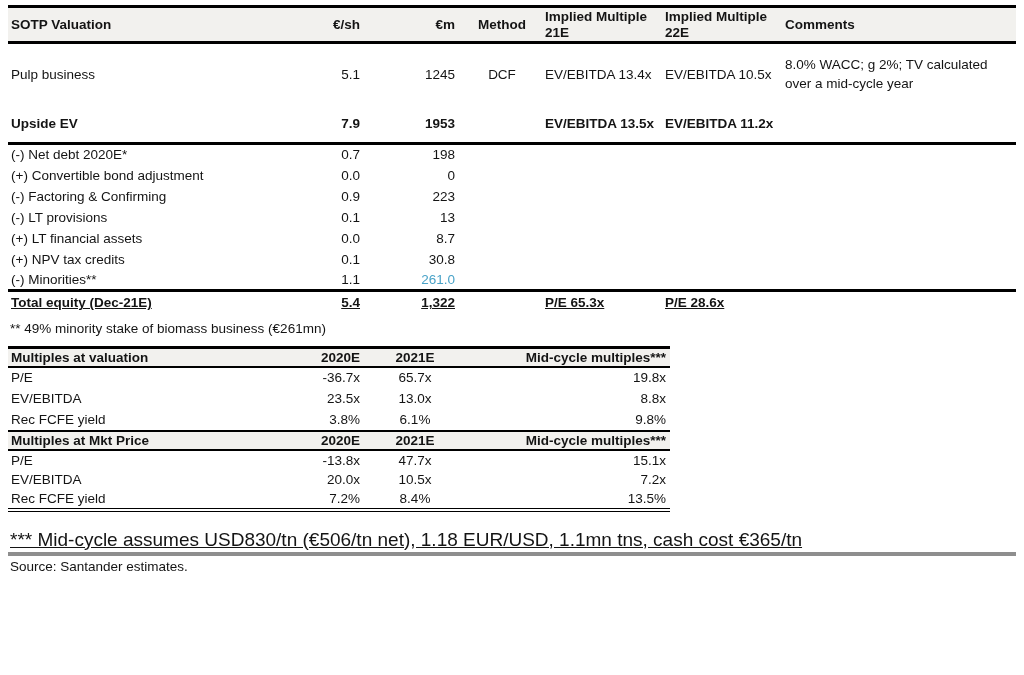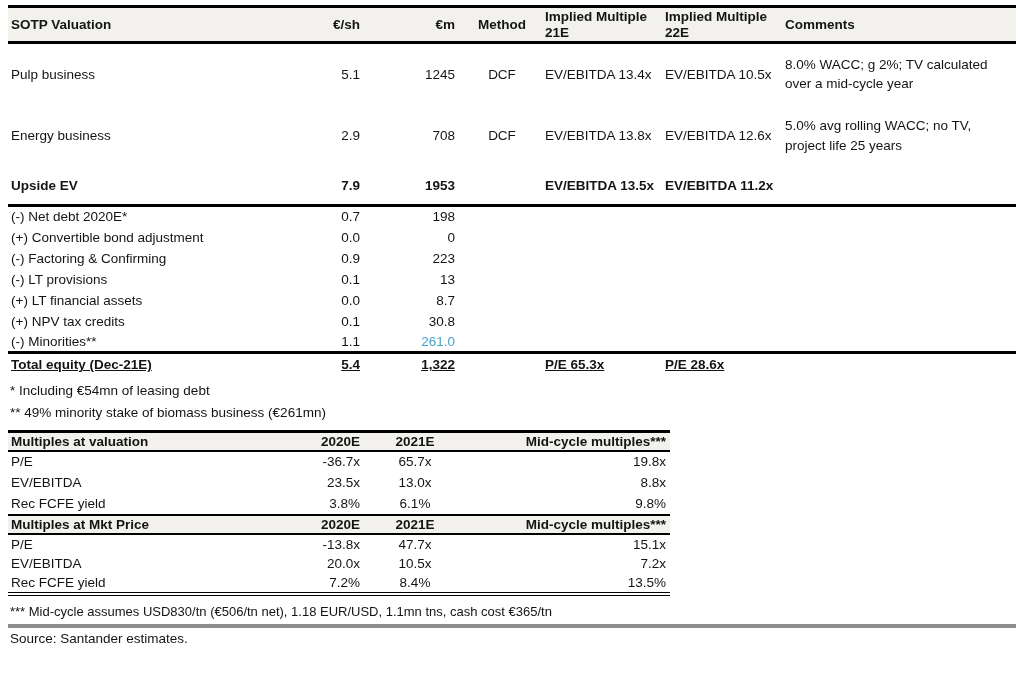--- a/index.html
+++ b/index.html
@@ -71,21 +71,21 @@
   .sub.market thead td { border-top: 2px solid #000; border-bottom: 2px solid #000; }
   .sub tbody tr { height: 21px; }
   .sub.market tbody tr { height: 20px; }
   .sub td:nth-child(1) { text-align: left; padding-left: 3px; }
   .sub td:nth-child(2) { text-align: right; padding-right: 8px; }
   .sub td:nth-child(3) { text-align: center; padding-right: 8px; }
   .sub td:nth-child(4) { text-align: right; padding-right: 4px; margin-top: 45px; }
   .sub.market tbody tr:last-child td { border-bottom: 4px double #000; }
 
   
-  .mid-foot { margin-top: 8px; font-size: 13px; line-height: 16px; padding-left: 2px; }
+  .mid-foot { margin-top: 20px; font-size: 19px; line-height: 16px; padding-left: 2px; text-decoration: underline; }
   .gray-bar { margin-top: 4px; width: 1008px; height: 4px; background: var(--bar-gray); }
   .source { margin-top: 3px; font-size: 13.5px; padding-left: 2px; }
 </style>
 </head>
 <body>
 
 <div class="page">
 
   <table class="sotp">
     <colgroup>
@@ -111,29 +111,20 @@
     <tbody>
         <tr class="business">
           <td>Pulp business</td>
           <td>5.1</td>
           <td>1245</td>
           <td>DCF</td>
           <td>EV/EBITDA 13.4x</td>
           <td>EV/EBITDA 10.5x</td>
           <td>8.0% WACC; g 2%; TV calculated over a mid-cycle year</td>
         </tr>
-        <tr class="business">
-          <td>Energy business</td>
-          <td>2.9</td>
-          <td>708</td>
-          <td>DCF</td>
-          <td>EV/EBITDA 13.8x</td>
-          <td>EV/EBITDA 12.6x</td>
-          <td>5.0% avg rolling WACC; no TV, project life 25 years</td>
-        </tr>
         <tr class="total-ev">
           <td>Upside EV</td>
           <td>7.9</td>
           <td>1953</td>
           <td></td>
           <td>EV/EBITDA 13.5x</td>
           <td>EV/EBITDA 11.2x</td>
           <td></td>
         </tr>
         <tr class="adjustment">
@@ -205,21 +196,20 @@
           <td>1,322</td>
           <td></td>
           <td>P/E 65.3x</td>
           <td>P/E 28.6x</td>
           <td></td>
         </tr>
       </tbody>
   </table>
 
   <div class="footnotes">
-    <div class="footnote-line">* Including €54mn of leasing debt</div>
     <div class="footnote-line">** 49% minority stake of biomass business (€261mn)</div>
   </div>
 
   <div class="subwrap">
     <table class="sub valuation">
       <colgroup>
         <col style="width:284px">
           <col style="width:76px">
           <col style="width:100px">
           <col style="width:202px">

